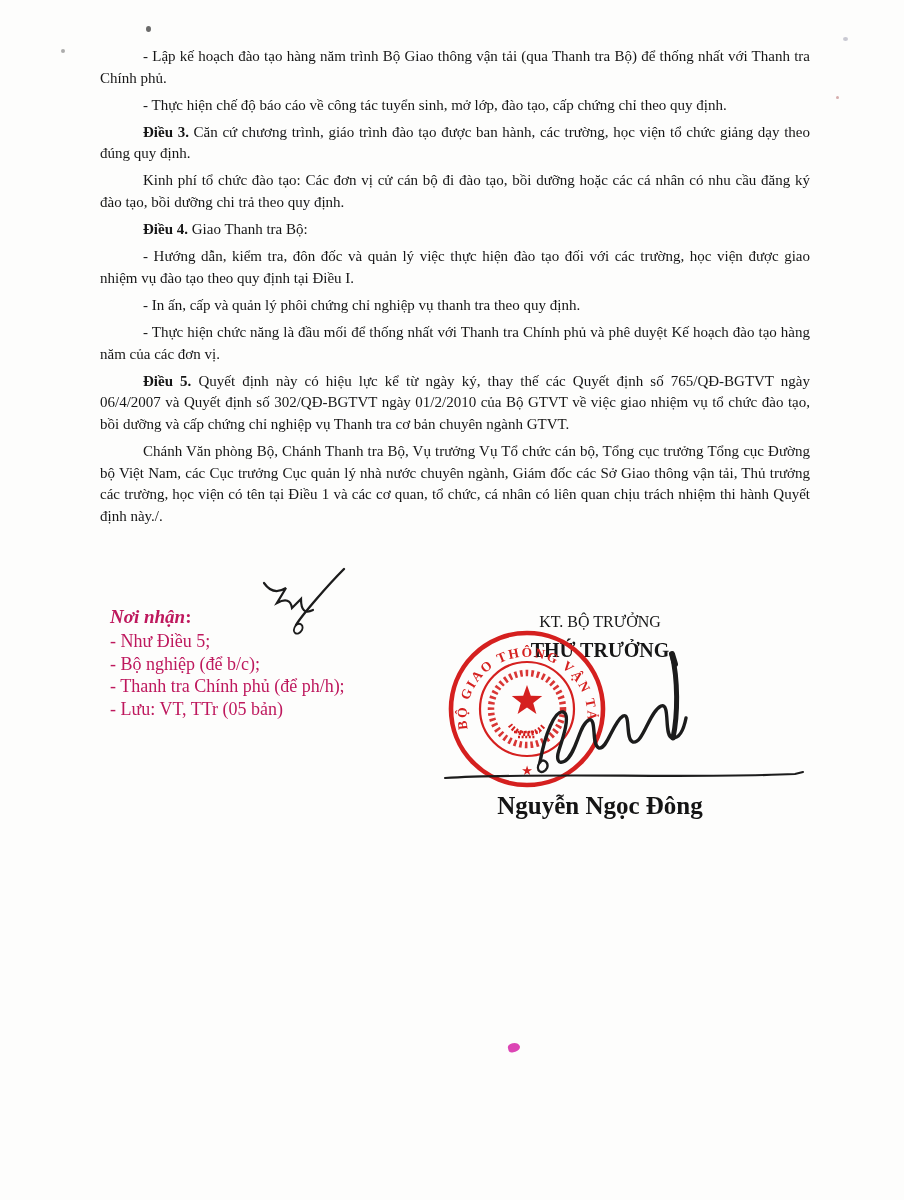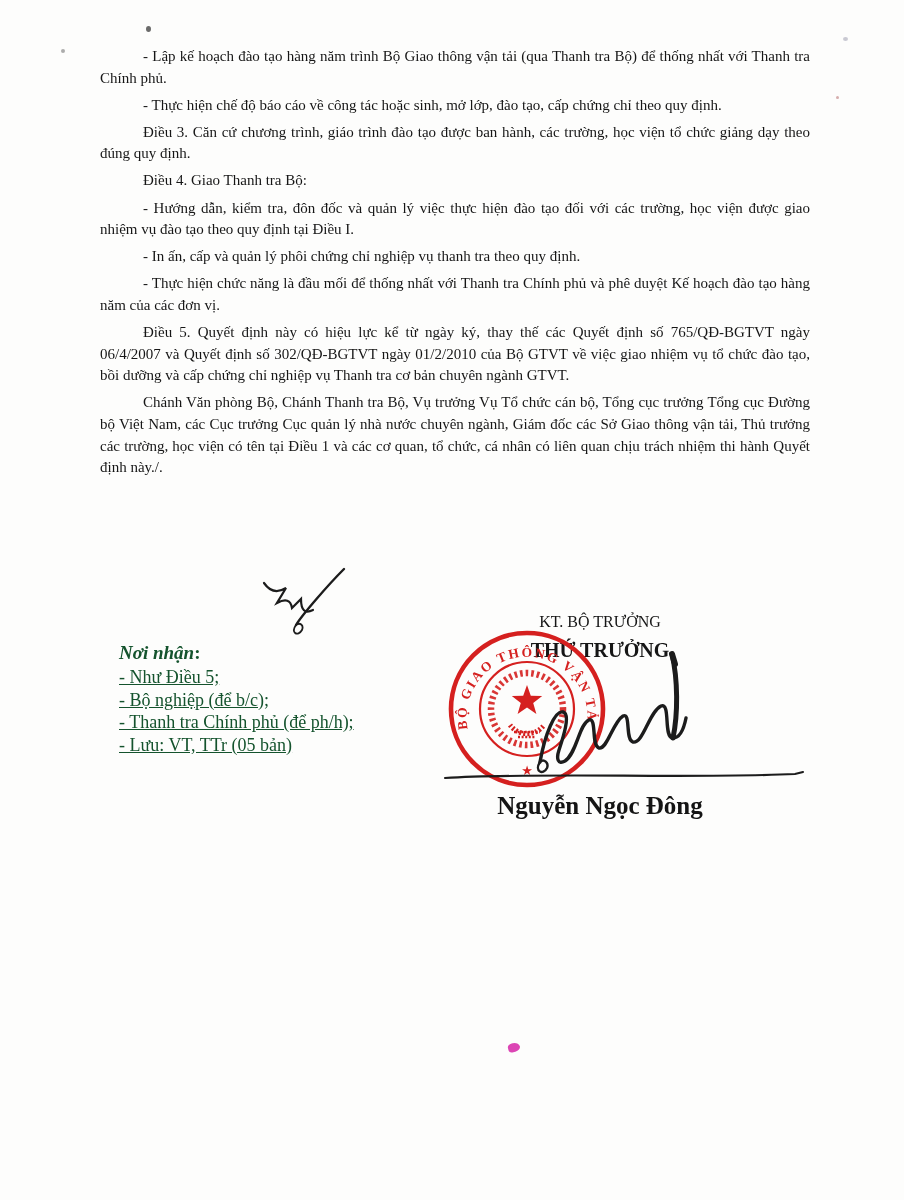--- a/index.html
+++ b/index.html
@@ -10,29 +10,29 @@
     font-family:"Liberation Serif","DejaVu Serif",serif;
     color:#1a1a1a;
     overflow:hidden;
   }
   .body-text{
     position:absolute;left:100px;top:46px;width:710px;
     font-size:15px;line-height:21.6px;text-align:justify;
     color:#161616;
   }
   .body-text p{margin:0 0 5.5px;text-indent:43px;}
-  .body-text b{font-weight:normal;}
+  .body-text b{font-weight:bold;}
   .recipients{
-    position:absolute;left:119px;top:606px;width:300px;
-    font-size:18px;line-height:22.4px;color:#14532d;margin-top:36px;
+    position:absolute;left:110px;top:606px;width:300px;
+    font-size:18px;line-height:22.4px;color:#be185d;
   }
   .recipients .heading{font-weight:bold;font-style:italic;font-size:19px;margin:0 0 2px;}
   .recipients .heading .colon{font-style:normal;}
   .recipients ul{list-style:none;margin:0;padding:0;}
-  .recipients li{margin:0;text-decoration:underline;}
+  .recipients li{margin:0;}
   .sig-col{
     position:absolute;left:450px;top:606px;width:300px;
     text-align:center;color:#161616;
   }
   .sig-col .kt{font-weight:normal;font-size:16px;line-height:24px;margin:4px;}
   .sig-col .title{font-weight:bold;font-size:20px;line-height:24px;margin:1px 0 0;}
   .signer-name{
     position:absolute;left:450px;top:792px;width:300px;
     text-align:center;font-weight:bold;font-size:25px;color:#141414;
   }
@@ -46,22 +46,23 @@
     transform:rotate(-14deg);opacity:.92;
   }
 </style>
 </head>
 <body>
 
 <div class="page">
 
   <div class="body-text">
     <p><b></b><span>- Lập kế hoạch đào tạo hàng năm trình Bộ Giao thông vận tải (qua Thanh tra Bộ) để thống nhất với Thanh tra Chính phủ.</span></p>
-    <p><b></b><span>- Thực hiện chế độ báo cáo về công tác hoặc sinh, mở lớp, đào tạo, cấp chứng chỉ theo quy định.</span></p>
+    <p><b></b><span>- Thực hiện chế độ báo cáo về công tác tuyển sinh, mở lớp, đào tạo, cấp chứng chỉ theo quy định.</span></p>
     <p><b>Điều 3.</b><span> Căn cứ chương trình, giáo trình đào tạo được ban hành, các trường, học viện tổ chức giảng dạy theo đúng quy định.</span></p>
+    <p><b></b><span>Kinh phí tổ chức đào tạo: Các đơn vị cử cán bộ đi đào tạo, bồi dưỡng hoặc các cá nhân có nhu cầu đăng ký đào tạo, bồi dưỡng chi trả theo quy định.</span></p>
     <p><b>Điều 4.</b><span> Giao Thanh tra Bộ:</span></p>
     <p><b></b><span>- Hướng dẫn, kiểm tra, đôn đốc và quản lý việc thực hiện đào tạo đối với các trường, học viện được giao nhiệm vụ đào tạo theo quy định tại Điều I.</span></p>
     <p><b></b><span>- In ấn, cấp và quản lý phôi chứng chỉ nghiệp vụ thanh tra theo quy định.</span></p>
     <p><b></b><span>- Thực hiện chức năng là đầu mối để thống nhất với Thanh tra Chính phủ và phê duyệt Kế hoạch đào tạo hàng năm của các đơn vị.</span></p>
     <p><b>Điều 5.</b><span> Quyết định này có hiệu lực kể từ ngày ký, thay thế các Quyết định số 765/QĐ-BGTVT ngày 06/4/2007 và Quyết định số 302/QĐ-BGTVT ngày 01/2/2010 của Bộ GTVT về việc giao nhiệm vụ tổ chức đào tạo, bồi dưỡng và cấp chứng chỉ nghiệp vụ Thanh tra cơ bản chuyên ngành GTVT.</span></p>
     <p><b></b><span>Chánh Văn phòng Bộ, Chánh Thanh tra Bộ, Vụ trưởng Vụ Tổ chức cán bộ, Tổng cục trưởng Tổng cục Đường bộ Việt Nam, các Cục trưởng Cục quản lý nhà nước chuyên ngành, Giám đốc các Sở Giao thông vận tải, Thủ trưởng các trường, học viện có tên tại Điều 1 và các cơ quan, tổ chức, cá nhân có liên quan chịu trách nhiệm thi hành Quyết định này./.</span></p>
   </div>
 
   <svg class="abs ink" style="left:250px;top:563px;" width="110" height="72" viewBox="0 0 110 72">
     <path d="M 14,20 q 9,13 22,5 l -9,15 q 13,-7 15,5 l 9,-9 q 0,17 12,11" fill="none" stroke="currentColor" stroke-width="2.2" stroke-linecap="round"></path>

